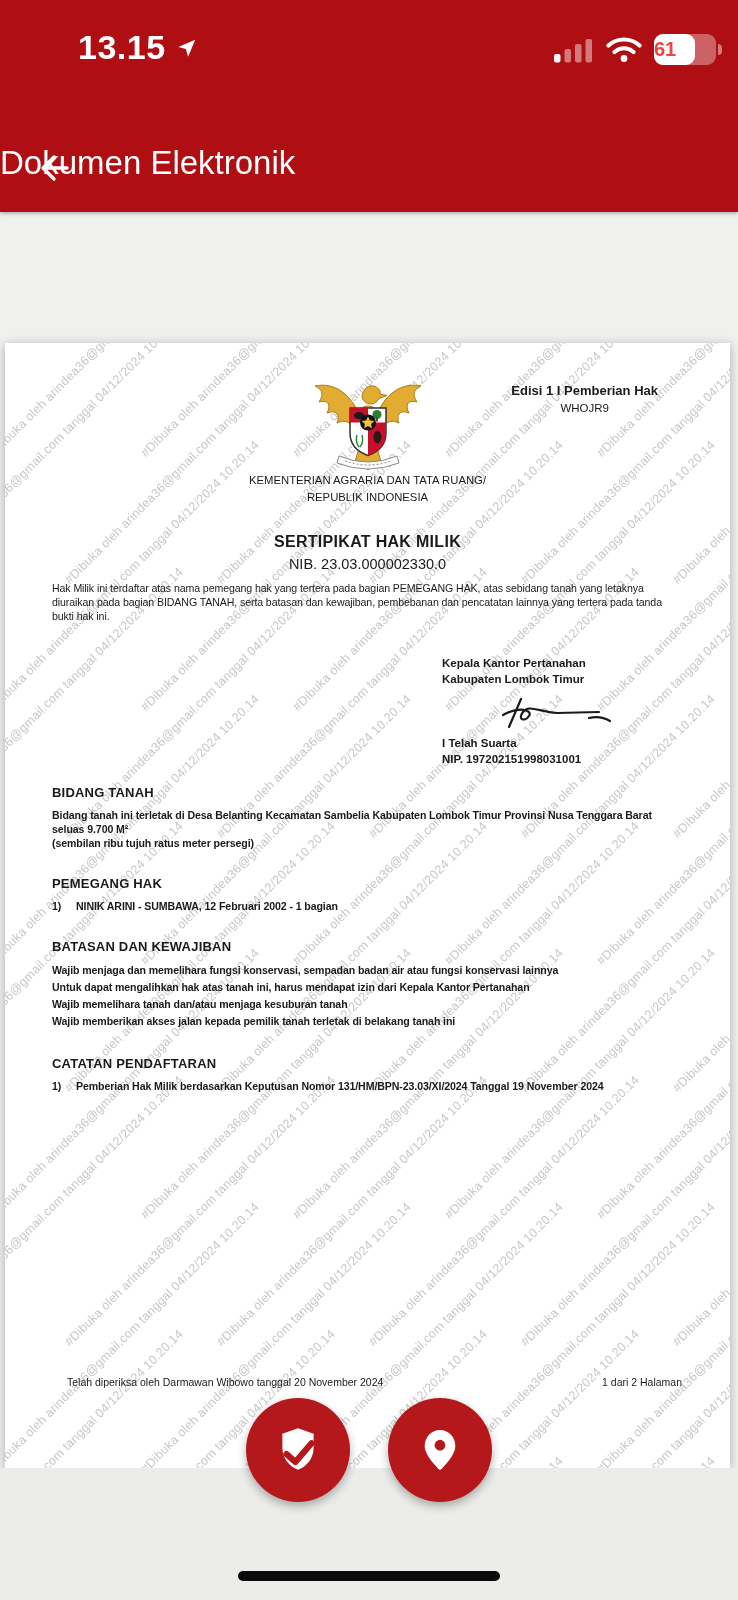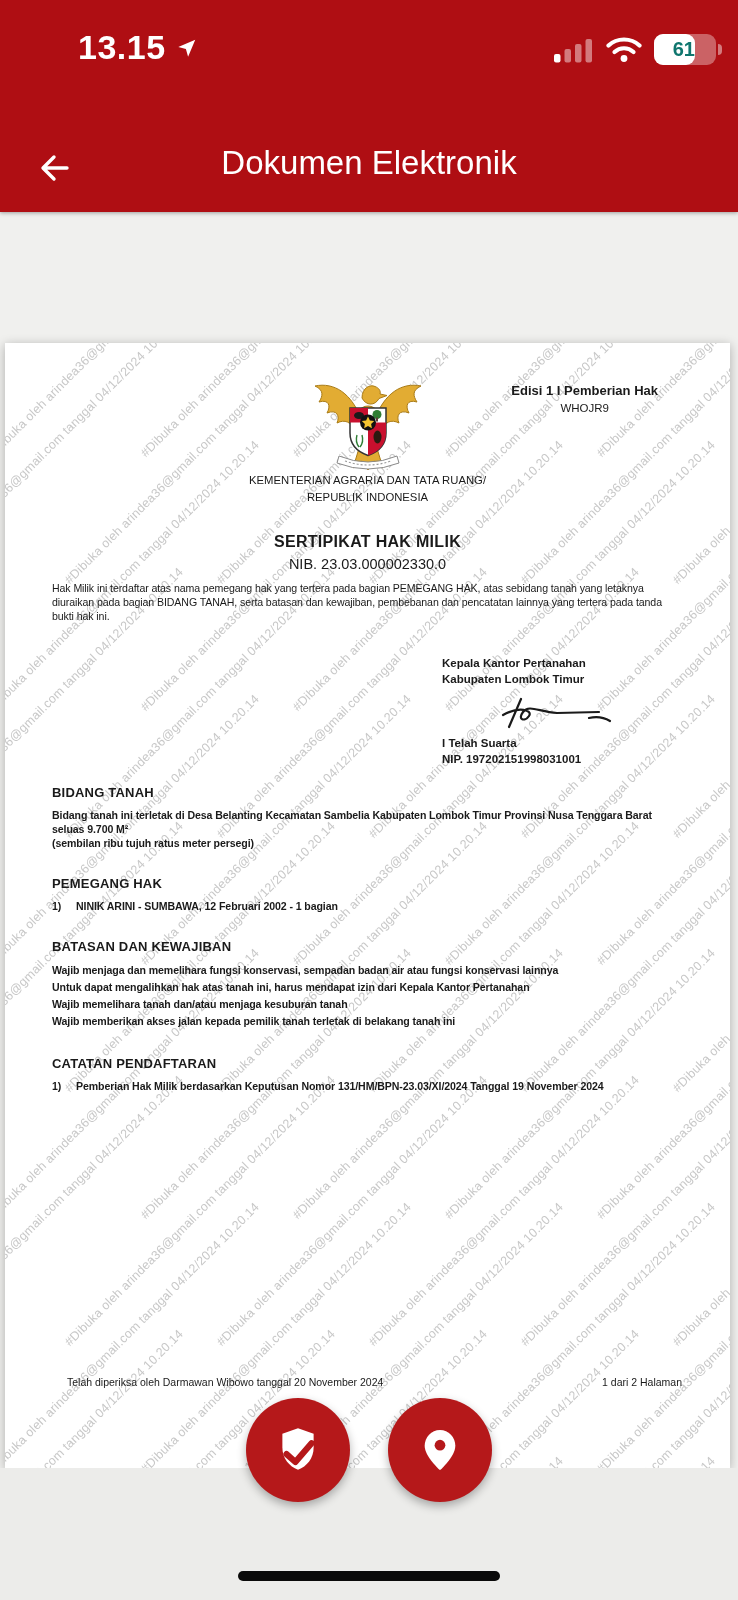--- a/index.html
+++ b/index.html
@@ -15,27 +15,27 @@
     background:#af0e13; color:#fff; z-index:5;
     box-shadow:0 1px 4px rgba(0,0,0,.35);
   }
   .statusbar { position:absolute; top:28px; left:0; right:0; height:46px; }
   .sb-left { position:absolute; left:78px; top:0; display:flex; align-items:center; gap:10px; }
   .sb-time { font-size:34px; font-weight:600; letter-spacing:.5px; }
   .sb-right { position:absolute; right:22px; top:6px; display:flex; align-items:center; gap:12px; }
   .battery { position:relative; width:62px; height:31px; border-radius:9px; background:rgba(255,255,255,.35); }
   .battery-fill {
     position:absolute; left:0; top:0; bottom:0; width:66%; background:#fff; border-radius:9px;
-    display:flex; align-items:center; justify-content:flex-end;
-    font-size:20px; font-weight:700; color:#0f766e;
+    display:flex; align-items:center; justify-content:flex-start;
+    font-size:20px; font-weight:700; color:#ef4444;
   }
   .battery-cap { position:absolute; right:-6px; top:10px; width:4px; height:11px; border-radius:0 4px 4px 0; background:rgba(255,255,255,.45); }
   .navrow { position:absolute; left:0; right:0; top:138px; height:64px; }
   .back-btn { position:absolute; left:28px; top:6px; width:48px; height:48px; display:flex; align-items:center; justify-content:center; cursor:pointer; background:none; border:none; }
-  .appbar-title { position:absolute; left:0; right:0; top:6px; text-align:center; font-size:33px; font-weight:500; color:#fff; }
+  .appbar-title { position:absolute; left:0; right:0; top:6px; text-align:left; font-size:33px; font-weight:500; color:#fff; }
 
   
   .paper {
     position:absolute; left:5px; top:343px; width:725px; height:1125px;
     background:#ffffff; overflow:hidden; box-shadow:0 2px 10px rgba(0,0,0,.28);
   }
   .wm-layer { position:absolute; inset:0; z-index:0; pointer-events:none; }
   .wm {
     position:absolute; white-space:nowrap; font-size:12.5px; color:#c8c8c8;
     transform:rotate(-45deg); transform-origin:0 0; letter-spacing:.2px;

